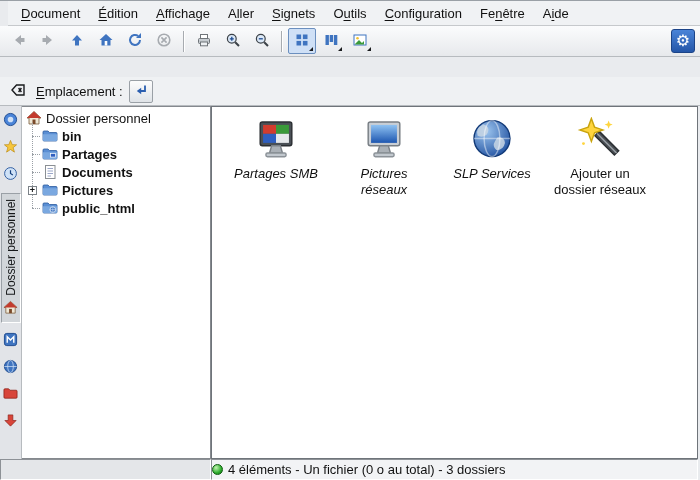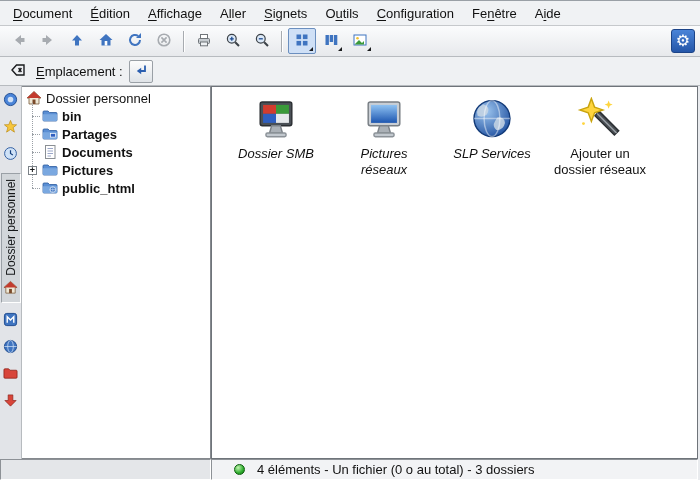--- a/index.html
+++ b/index.html
@@ -7,21 +7,21 @@
   body {
     font-family:"Liberation Sans", sans-serif;
     font-size:13px; color:#111;
     background:#e9ebee;
     border-top:1px solid #9aa0a6;
     display:flex; flex-direction:column;
   }
   
   .menubar {
     height:25px; background:#f0f2f4; border-bottom:1px solid #c6c9cc;
-    display:flex; align-items:center; padding:0 4px; flex:0 0 auto;
+    display:flex; align-items:center; padding:0 4px; flex:0 0 auto;margin-left:8px;
   }
   .menu-item { padding:3px 9px; cursor:default; white-space:nowrap; }
   
   .toolbar {
     height:31px; background:linear-gradient(#fbfcfd,#e7e9ec);
     border-bottom:1px solid #b7bbbf;
     display:flex; align-items:center; padding:0 5px; gap:1px; flex:0 0 auto;
   }
   .tool {
     width:28px; height:26px; display:flex; align-items:center; justify-content:center;
@@ -35,21 +35,21 @@
   .tsep { width:2px; height:21px; border-left:1px solid #a7abb0; border-right:1px solid #fff; margin:0 4px; }
   .tspring { flex:1; }
   .kde-logo {
     width:24px; height:24px; background:linear-gradient(#4a84d8,#2456a8);
     border:1px solid #1c4488; border-radius:3px; color:#fff;
     display:flex; align-items:center; justify-content:center; font-size:16px; line-height:1;
   }
   
   .locbar {
     height:29px; background:#eff1f3; border-bottom:1px solid #b7bbbf;
-    display:flex; align-items:center; padding:0 6px; gap:6px; flex:0 0 auto;
+    display:flex; align-items:center; padding:0 6px; gap:6px; flex:0 0 auto;margin-top:20px;
   }
   .small-btn {
     width:24px; height:23px; display:flex; align-items:center; justify-content:center;
     border:1px solid transparent; border-radius:2px;
   }
   .go-btn { border:1px solid #9aa0a6; background:linear-gradient(#fdfdfd,#dfe3e7); }
   .loc-label { white-space:nowrap; }
   .combo {
     flex:1; height:23px; background:#fff; border:1px solid #7f8489;
     display:flex; align-items:center; padding-left:4px; gap:5px; overflow:hidden;
@@ -107,21 +107,21 @@
   .italic { font-style:italic; }
   
   .statusrow { height:21px; display:flex; flex:0 0 auto; }
   .status-left {
     width:211px; background:#e4e6e9;
     border:1px solid; border-color:#8d9196 #fff #fff #8d9196; flex:0 0 auto;
   }
   .status-right {
     flex:1; margin-right:2px; background:#f2f3f5;
     border:1px solid; border-color:#8d9196 #fff #fff #8d9196;
-    display:flex; align-items:center; gap:12px; padding:0 22px; white-space:nowrap; overflow:hidden;
+    display:flex; align-items:center; gap:5px; padding:0 0; white-space:nowrap; overflow:hidden;
   }
   .led {
     width:11px; height:11px; border-radius:50%;
     background:radial-gradient(circle at 35% 30%, #c4f4b2, #2fae2f 60%, #157015);
     border:1px solid #0c5c0c; flex:0 0 auto;
   }
   u { text-underline-offset:2px; }
 </style>
 </head>
 <body>
@@ -364,21 +364,21 @@
           <svg width="46" height="46" viewBox="0 0 32 32">
             <rect x="5" y="3.5" width="22" height="16.5" rx="1.5" fill="#4a5056" stroke="#2b2f33"></rect>
             <rect x="7" y="5.5" width="9" height="6.2" fill="#d23c2e"></rect>
             <rect x="16" y="5.5" width="9" height="6.2" fill="#3a9a3a"></rect>
             <rect x="7" y="11.7" width="9" height="6.3" fill="#2f5fc0"></rect>
             <rect x="16" y="11.7" width="9" height="6.3" fill="#e6e9ec"></rect>
             <path d="M13 20 h6 l1.5 5 h-9 Z" fill="#aab0b6" stroke="#7c8288"></path>
             <rect x="9" y="25" width="14" height="2.6" rx="1" fill="#c2c8ce" stroke="#8c9298"></rect>
           </svg>
         </span>
-        <span class="flabel italic">Dossier SMB</span>
+        <span class="flabel italic">Partages SMB</span>
       </div>
 
       <div class="file-item">
         <span class="icon48">
           <svg width="46" height="46" viewBox="0 0 32 32">
             <defs>
                 <linearGradient id="scr1" x1="0" y1="0" x2="0" y2="1">
                   <stop offset="0" stop-color="#8fc2f2"></stop>
                   <stop offset="1" stop-color="#1d56b0"></stop>
                 </linearGradient>

